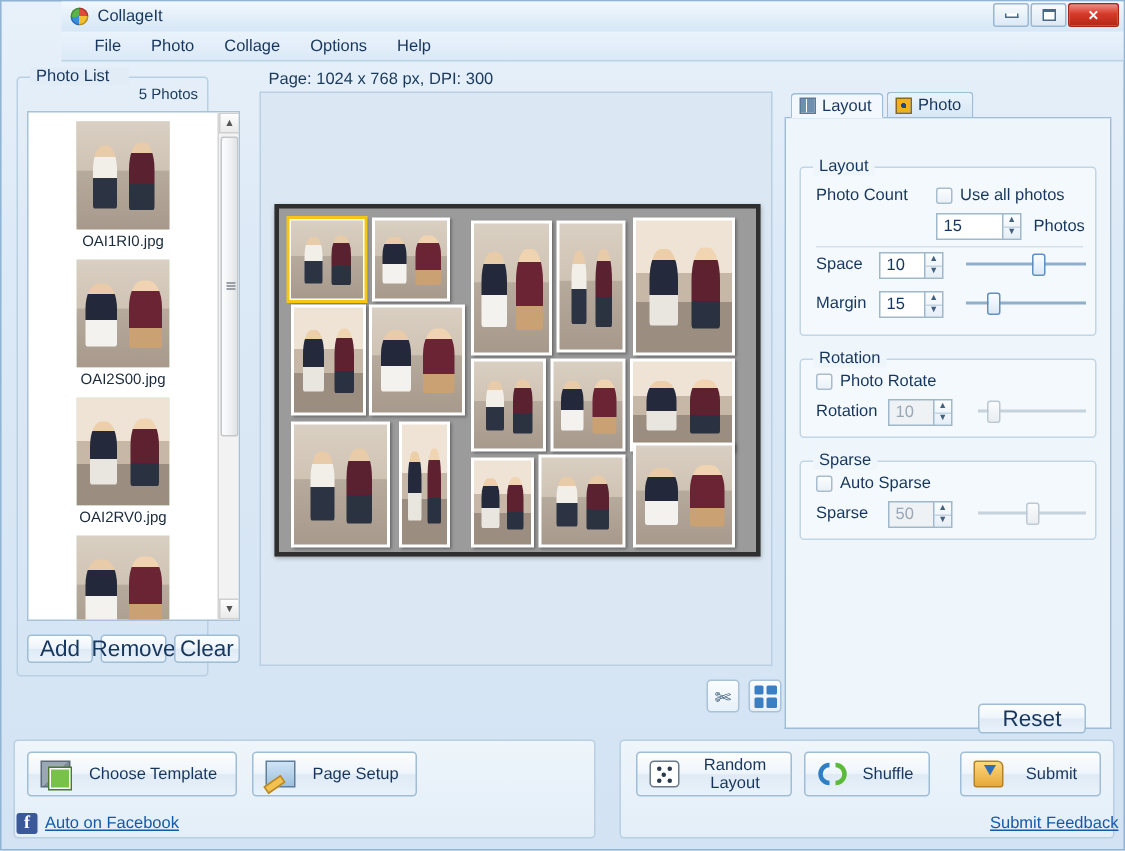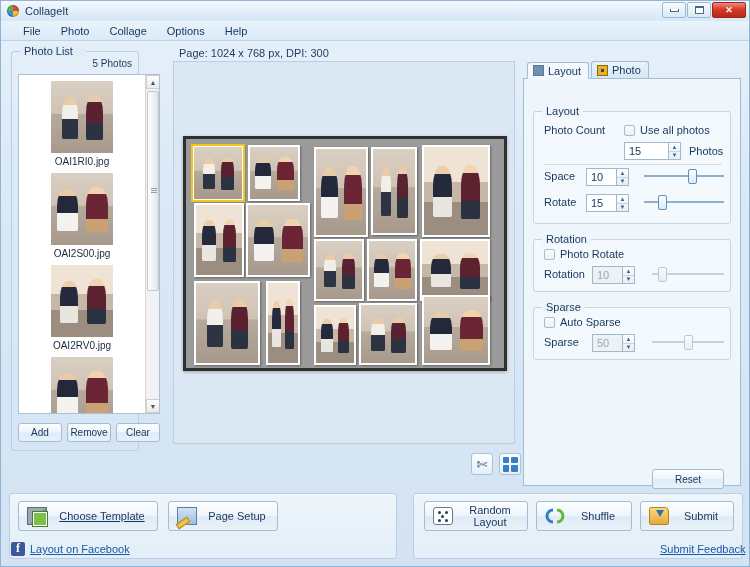--- a/index.html
+++ b/index.html
@@ -9,20 +9,21 @@
     font-family: "Liberation Sans", sans-serif;
     font-size: 11px;
     overflow: hidden;
     background: #cddff0;
   }
   #app {
     position: relative;
     width: 750px; height: 567px;
     background: linear-gradient(180deg,#e8f1fa 0%, #dce9f6 30%, #d3e3f3 100%);
     border: 1px solid #8fb4d4;
+    padding-left: 40px;
   }
 
   
   #titlebar {
     height: 20px;
     background: linear-gradient(180deg,#f2f8fd 0%, #e3eff9 50%, #d6e7f6 100%);
     display: flex; align-items: center;
     padding-left: 6px;
     position: relative;
   }
@@ -179,21 +180,21 @@
   }
 
   .listbtn-row {
     position: absolute; left: 6px; bottom: 8px;
     width: 142px; display: flex; justify-content: space-between;
   }
   .btn {
     background: linear-gradient(180deg,#fdfefe 0%, #eef5fb 48%, #dfeaf5 52%, #e9f2fa 100%);
     border: 1px solid #9fbdd6;
     border-radius: 3px;
-    font-size: 10px; color: #17365d;
+    font-size: 15px; color: #17365d;
     display: flex; align-items: center; justify-content: center;
     cursor: default;
   }
   .listbtn-row .btn { width: 44px; height: 19px; }
 
   
   #page-info {
     position: absolute; left: 178px; top: 46px;
     font-size: 11px; color: #1a3a5c;
   }
@@ -615,21 +616,21 @@
               <span>▼</span>
             </span>
           </span>
         </div>
         <div class="slider" id="space-slider" style="position:absolute; left:110px; top:56px; width:80px;">
           <div class="track"></div>
           <div class="knob" style="left: 44.02px;"></div>
         </div>
 
         <div class="row" style="left:10px; top:84px;">
-          <span class="lbl">Rotate</span>
+          <span class="lbl">Margin</span>
         </div>
         <div class="row" style="left:52px; top:82px;">
           <span class="spin">
             <input type="text" style="width: 30px;" value="15">
             <span class="spin-btns">
               <span>▲</span>
               <span>▼</span>
             </span>
           </span>
         </div>
@@ -685,44 +686,44 @@
           <div class="track"></div>
           <div class="knob" style="left: 31.5px;"></div>
         </div>
       </div>
 
       <div class="btn" id="reset-btn">Reset</div>
     </div>
   </div>
 
   <div id="bottom-left">
-    <div class="btn bigbtn" style="left:8px; width:140px;text-decoration:underline;">
+    <div class="btn bigbtn" style="left:8px; width:140px;">
       <span class="bico ico-template"></span>
       <span class="biglabel">Choose Template</span>
     </div>
     <div class="btn bigbtn" style="left:158px; width:110px;">
       <span class="bico ico-page"></span>
       <span class="biglabel">Page Setup</span>
     </div>
   </div>
   <div id="fb-icon">f</div>
-  <div class="link" style="left:29px; top:542px;">Layout on Facebook</div>
+  <div class="link" style="left:29px; top:542px;">Auto on Facebook</div>
 
   <div id="bottom-right">
     <div class="btn bigbtn" style="left:10px; width:104px;">
       <span class="bico ico-random">
         <i style="left:4px;top:3px"></i>
           <i style="left:11px;top:3px"></i>
         <i style="left:7px;top:7px"></i>
         <i style="left:4px;top:11px"></i>
           <i style="left:11px;top:11px"></i>
       </span>
       <span class="biglabel">Random Layout</span>
     </div>
-    <div class="btn bigbtn" style="left:122px; width:96px;">
+    <div class="btn bigbtn" style="left:122px; width:84px;">
       <span class="bico ico-shuffle">
         <svg width="20" height="18" viewBox="0 0 20 18">
           <path d="M8 3 A6 6 0 1 0 8 15" fill="none" stroke="#2f7fc6" stroke-width="3"></path>
           <path d="M12 15 A6 6 0 1 0 12 3" fill="none" stroke="#5cba3a" stroke-width="3"></path>
         </svg>
       </span>
       <span class="biglabel">Shuffle</span>
     </div>
     <div class="btn bigbtn" style="left:226px; width:94px;">
       <span class="bico ico-export"></span>

